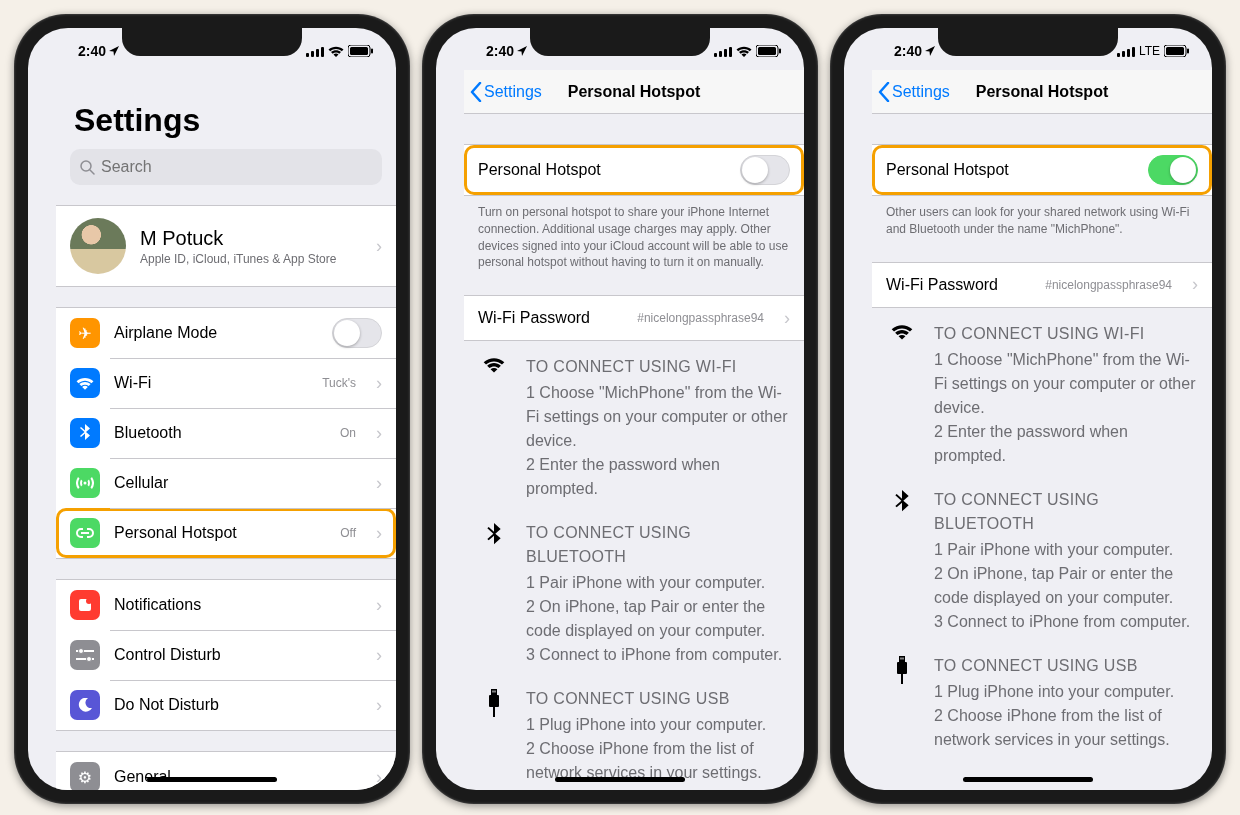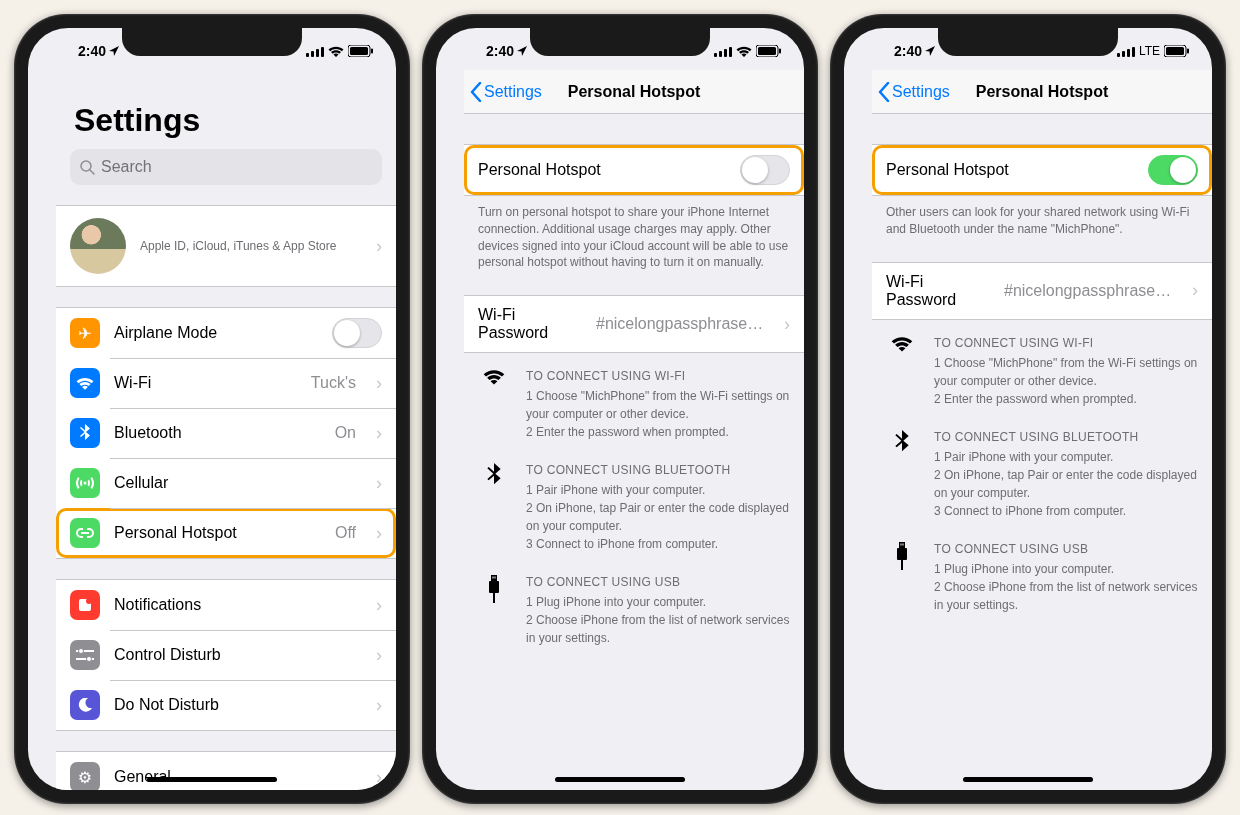--- a/index.html
+++ b/index.html
@@ -93,21 +93,21 @@
   .cell.full-sep + .cell::before, .cell.full-sep::before { left:14px; }
   .cell .icon {
     width:30px; height:30px;
     border-radius:7px;
     display:flex; align-items:center; justify-content:center;
     color:#fff; font-size:16px;
     flex-shrink:0;
   }
   .cell .lbl { flex:1; font-size:16px; }
   .cell .sub { font-size:12px; color:#6d6d72;}
-  .cell .val { color:#8e8e93; font-size:16px; margin-left:auto; padding-right:2px; max-width:170px; text-align:right; overflow:hidden; text-overflow:ellipsis; white-space:nowrap;}
+  .cell .val { color:#8e8e93; font-size:12px; margin-left:auto; padding-right:2px; max-width:170px; text-align:right; overflow:hidden; text-overflow:ellipsis; white-space:nowrap;}
   .chev { color:#c7c7cc; font-size:18px; padding-left:4px;}
   .toggle {
     width:50px; height:30px; border-radius:15px;
     background:#e5e5ea; border:1px solid #d4d4d8;
     position:relative;
   }
   .toggle::after{
     content:''; position:absolute; width:26px; height:26px;
     background:#fff; border-radius:50%; top:1px; left:1px;
     box-shadow:0 1px 3px rgba(0,0,0,.3);
@@ -121,21 +121,21 @@
   }
   .profile-cell { padding: 12px 14px;}
   .avatar {
     width:56px; height:56px; border-radius:50%;
     background: radial-gradient(circle at 38% 30%, #e8c8a8 18%, transparent 19%), linear-gradient(#6b7a5a 55%, #d8c8a0 55%);
     flex-shrink:0;
   }
   .footer-text { font-size:12px; color:#6d6d72; padding:8px 14px 4px; line-height:1.4;}
   .instruct { display:flex; padding:14px 14px 6px; gap:16px; }
   .instruct .sym { width:32px; display:flex; justify-content:center; color:#000; padding-top:2px;}
-  .instruct .txt { flex:1; font-size:12px; color:#6d6d72; line-height:1.5;}
+  .instruct .txt { flex:1; font-size:16px; color:#6d6d72; line-height:1.5;}
   .instruct .txt .hd { letter-spacing:.3px; margin-bottom:2px;}
   .home-ind { position:absolute; bottom:8px; left:50%; transform:translateX(-50%); width:130px; height:5px; background:#000; border-radius:3px;}
   .col { display:flex; flex-direction:column; gap:2px; flex:1;}
 </style>
 </head>
 <body>
 
 <div class="phone">
   <div class="screen">
     <div class="notch"></div>
@@ -172,20 +172,21 @@
             <circle cx="6" cy="6" r="5" fill="none" stroke="#8e8e93" stroke-width="1.5"></circle>
             <line x1="10" y1="10" x2="14" y2="14" stroke="#8e8e93" stroke-width="1.5" stroke-linecap="round"></line>
           </svg>
         <span>Search</span>
       </div>
 
       <div class="group">
         <div class="cell profile-cell full-sep">
           <div class="avatar"></div>
           <div class="col">
+            <span class="lbl" style="font-size:20px">M Potuck</span>
             <span class="sub">Apple ID, iCloud, iTunes &amp; App Store</span>
           </div>
           <span class="chev">›</span>
         </div>
       </div>
 
       <div class="group">
         <div class="cell">
           <div class="icon" style="background:#ff9500">✈</div>
           <span class="lbl">Airplane Mode</span>

